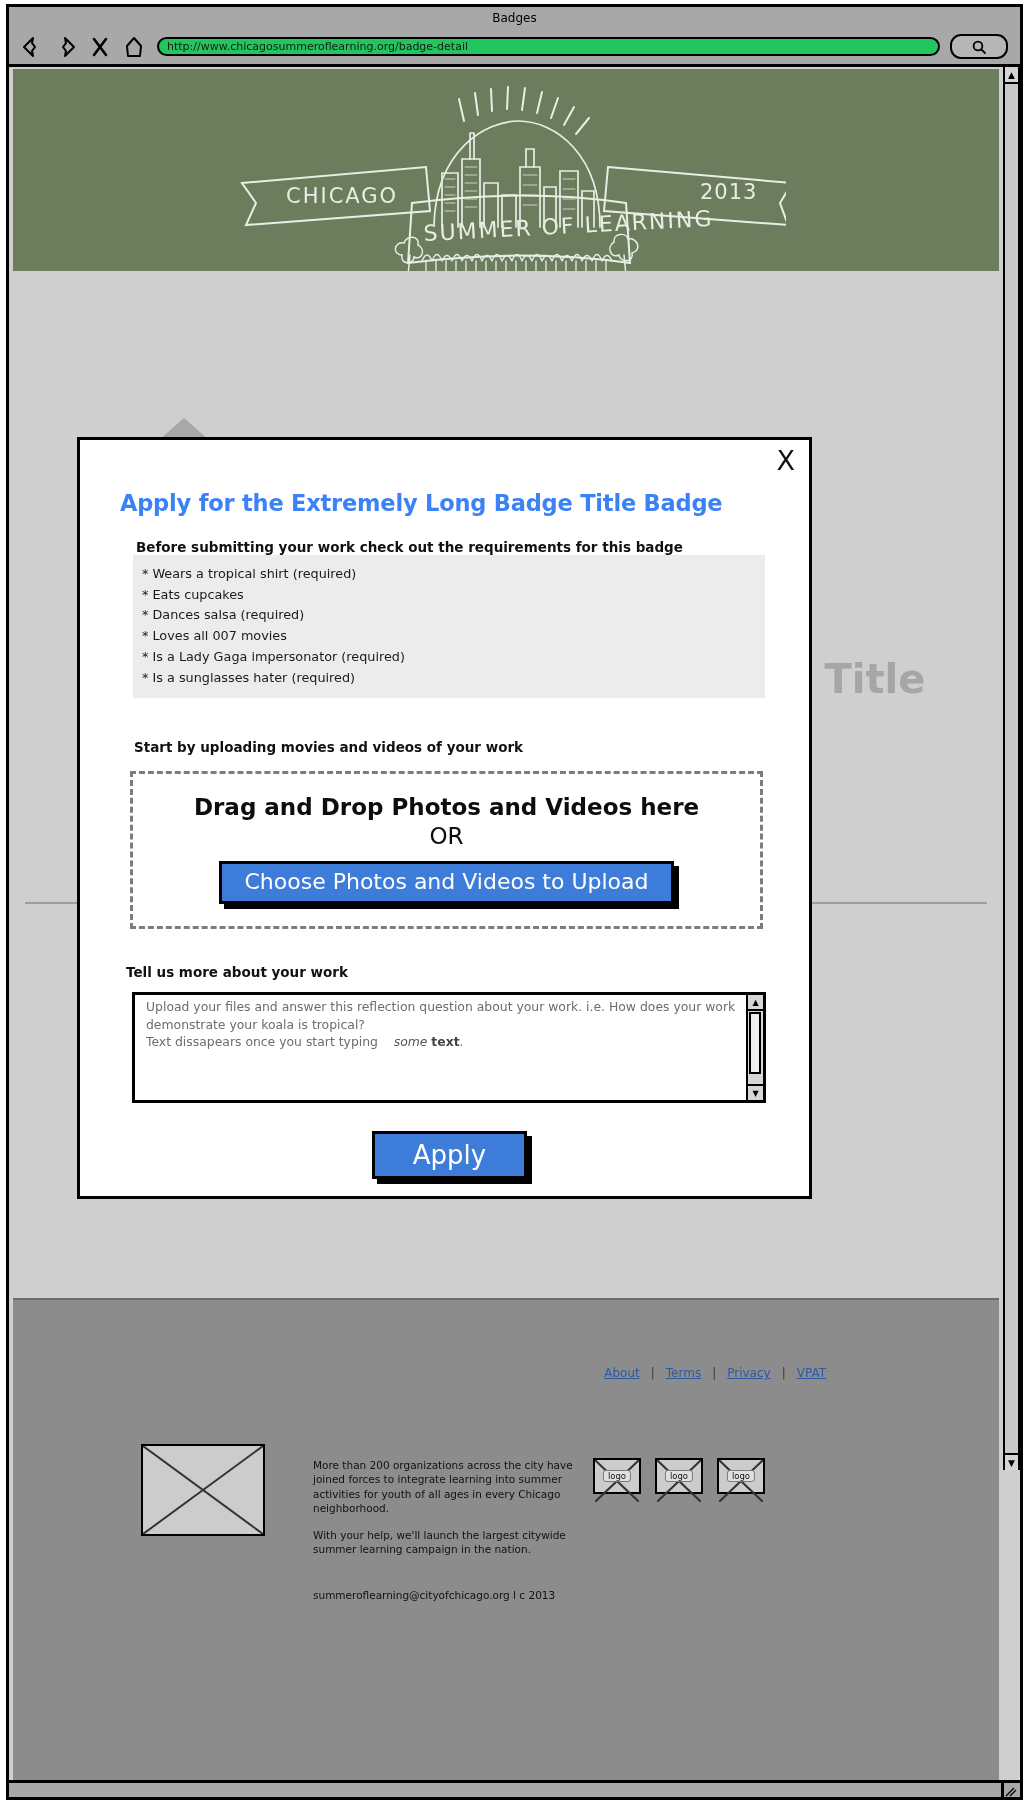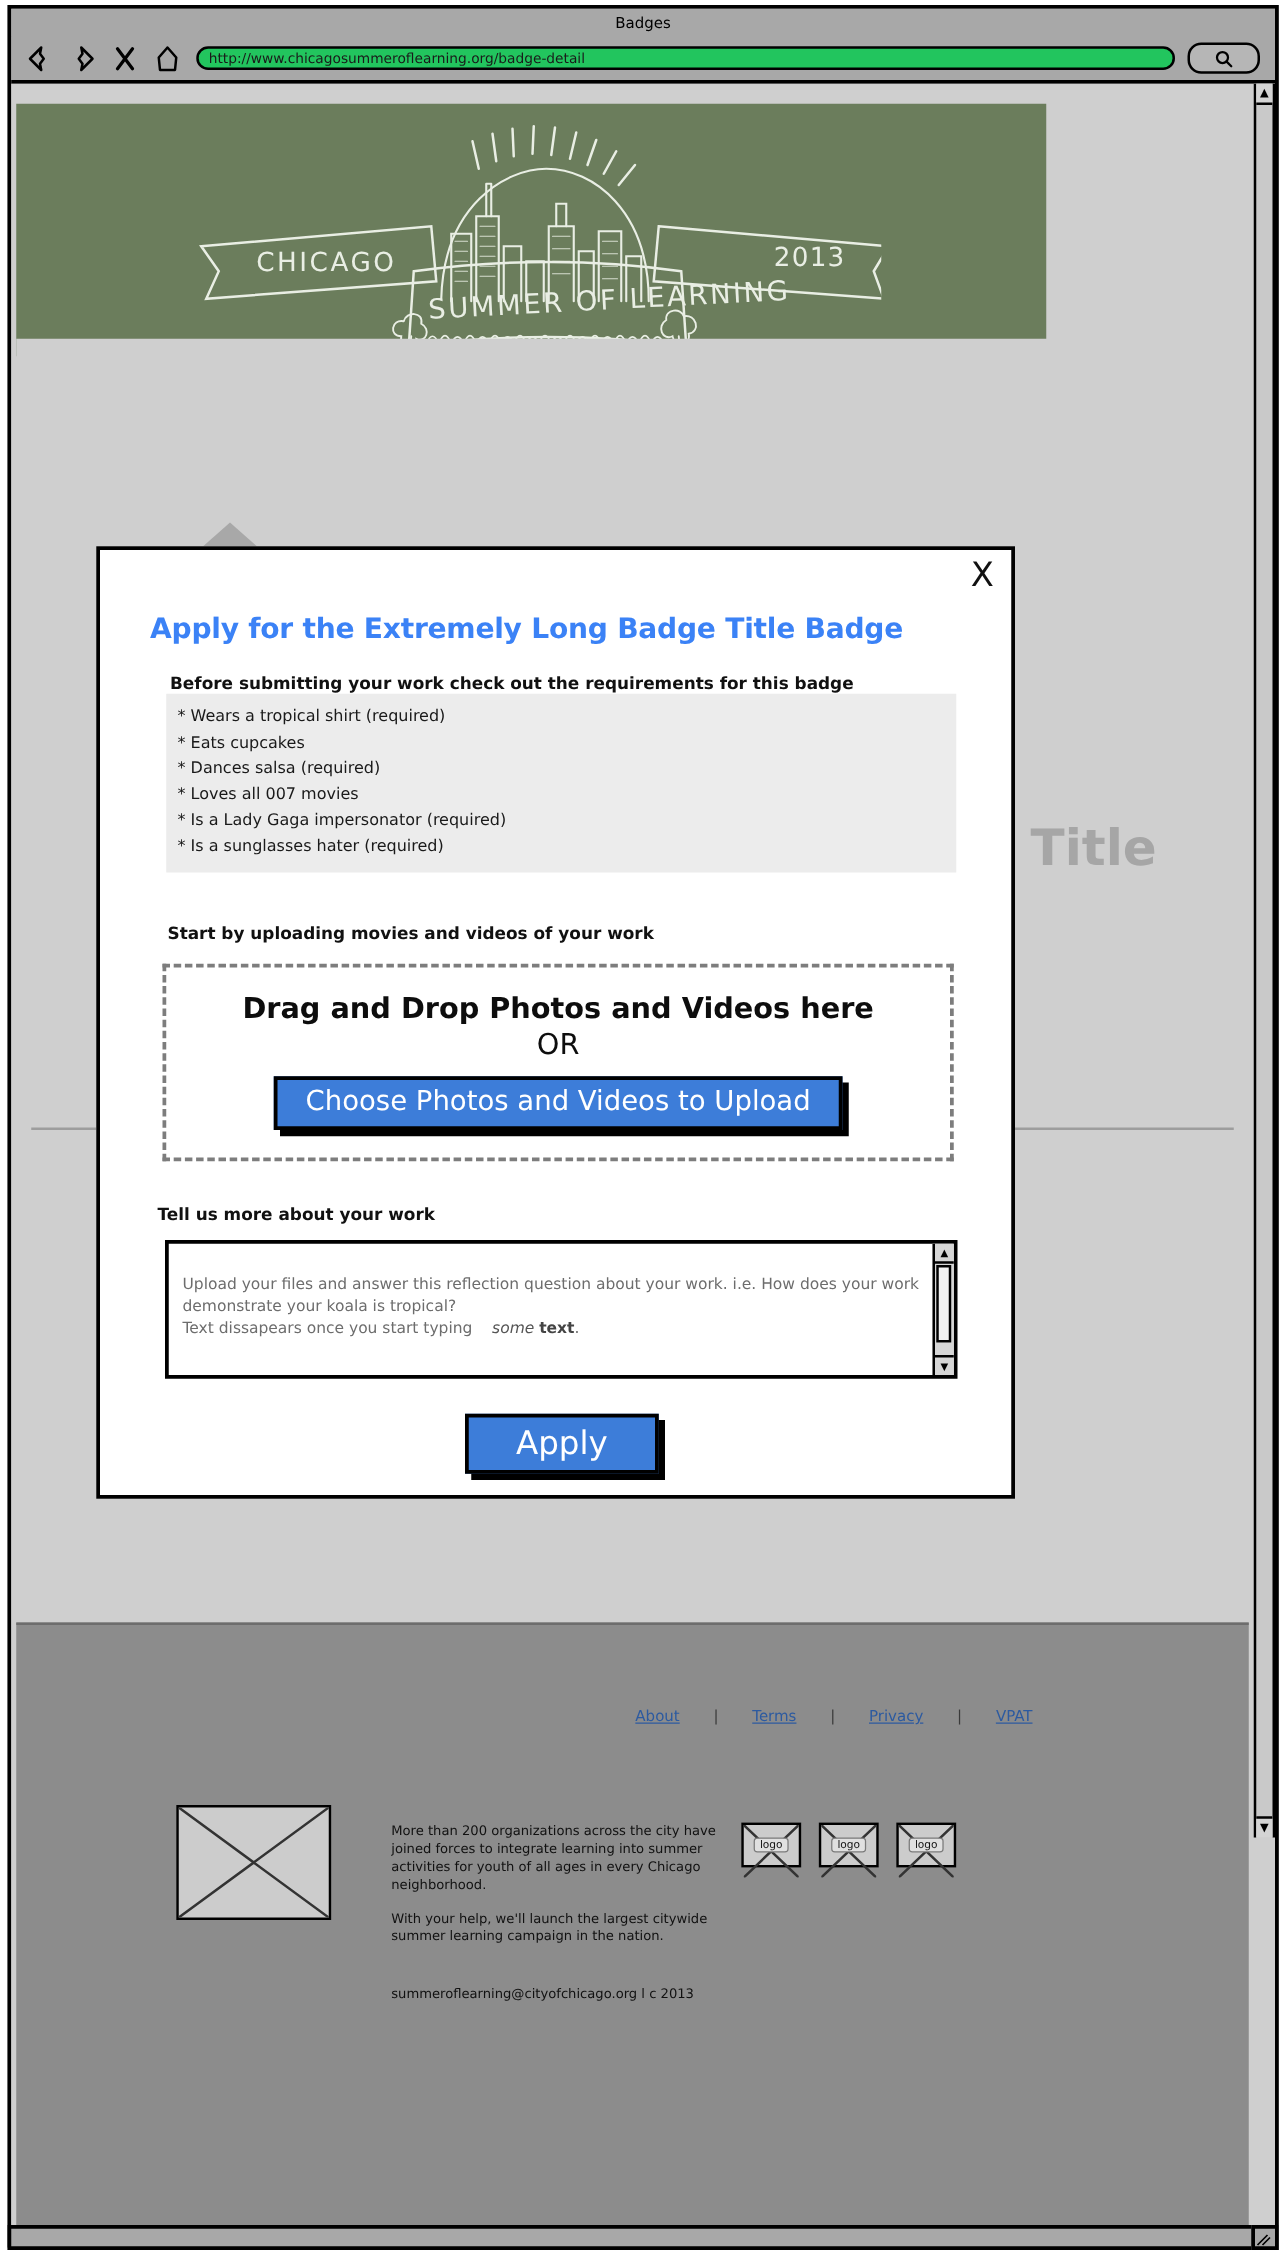--- a/index.html
+++ b/index.html
@@ -127,22 +127,22 @@
     right: 6px; bottom: 4px;
     width: 22px; height: 20px;
     background: #a8a8a8;
     border: 3px solid #000;
     box-sizing: border-box;
   }
 
   
   .site-header {
     position: absolute;
-    left: 4px; top: 16px;
-    width: 824px;
+    left: 4px; top: 2px;
+    width: 986px;
     height: 202px;
     background: #6b7d5c;
     overflow: hidden;
   }
   .chalk-logo { position: absolute; left: 50%; top: 6px; transform: translateX(-50%); }
 
   
   .site-nav {
     position: absolute;
     left: 41px; top: 228px;
@@ -251,21 +251,21 @@
     width: 986px;
     height: 496px;
     background: #8c8c8c;
     border-top: 2px solid #6d6d6d;
   }
   .footer-links {
     position: absolute;
     right: 162px; top: 66px;
     display: flex;
     align-items: center;
-    gap: 16px;
+    gap: 0;
     font-size: 12px;
   }
   .footer-links a {
     color: #2c5aa0;
     text-decoration: underline;
     padding: 0 11px;
   }
   .fl-sep { color: #3a3a3a; }
   .footer-imgbox {
     position: absolute;
@@ -416,21 +416,21 @@
   .textarea-wrap {
     position: absolute;
     left: 52px; top: 552px;
     width: 634px;
     height: 111px;
     background: #fff;
     border: 3px solid #000;
     box-sizing: border-box;
   }
   .ta-text {
-    padding: 23px 11px;
+    padding: 3px 11px;
     font-size: 12.4px;
     line-height: 1.42;
     color: #6d6d6d;
   }
   .ta-text .ital { font-style: italic; color: #555; }
   .ta-text .bold { font-weight: bold; color: #444; }
   .ta-scroll {
     position: absolute;
     right: 0; top: 0;
     width: 17px;

